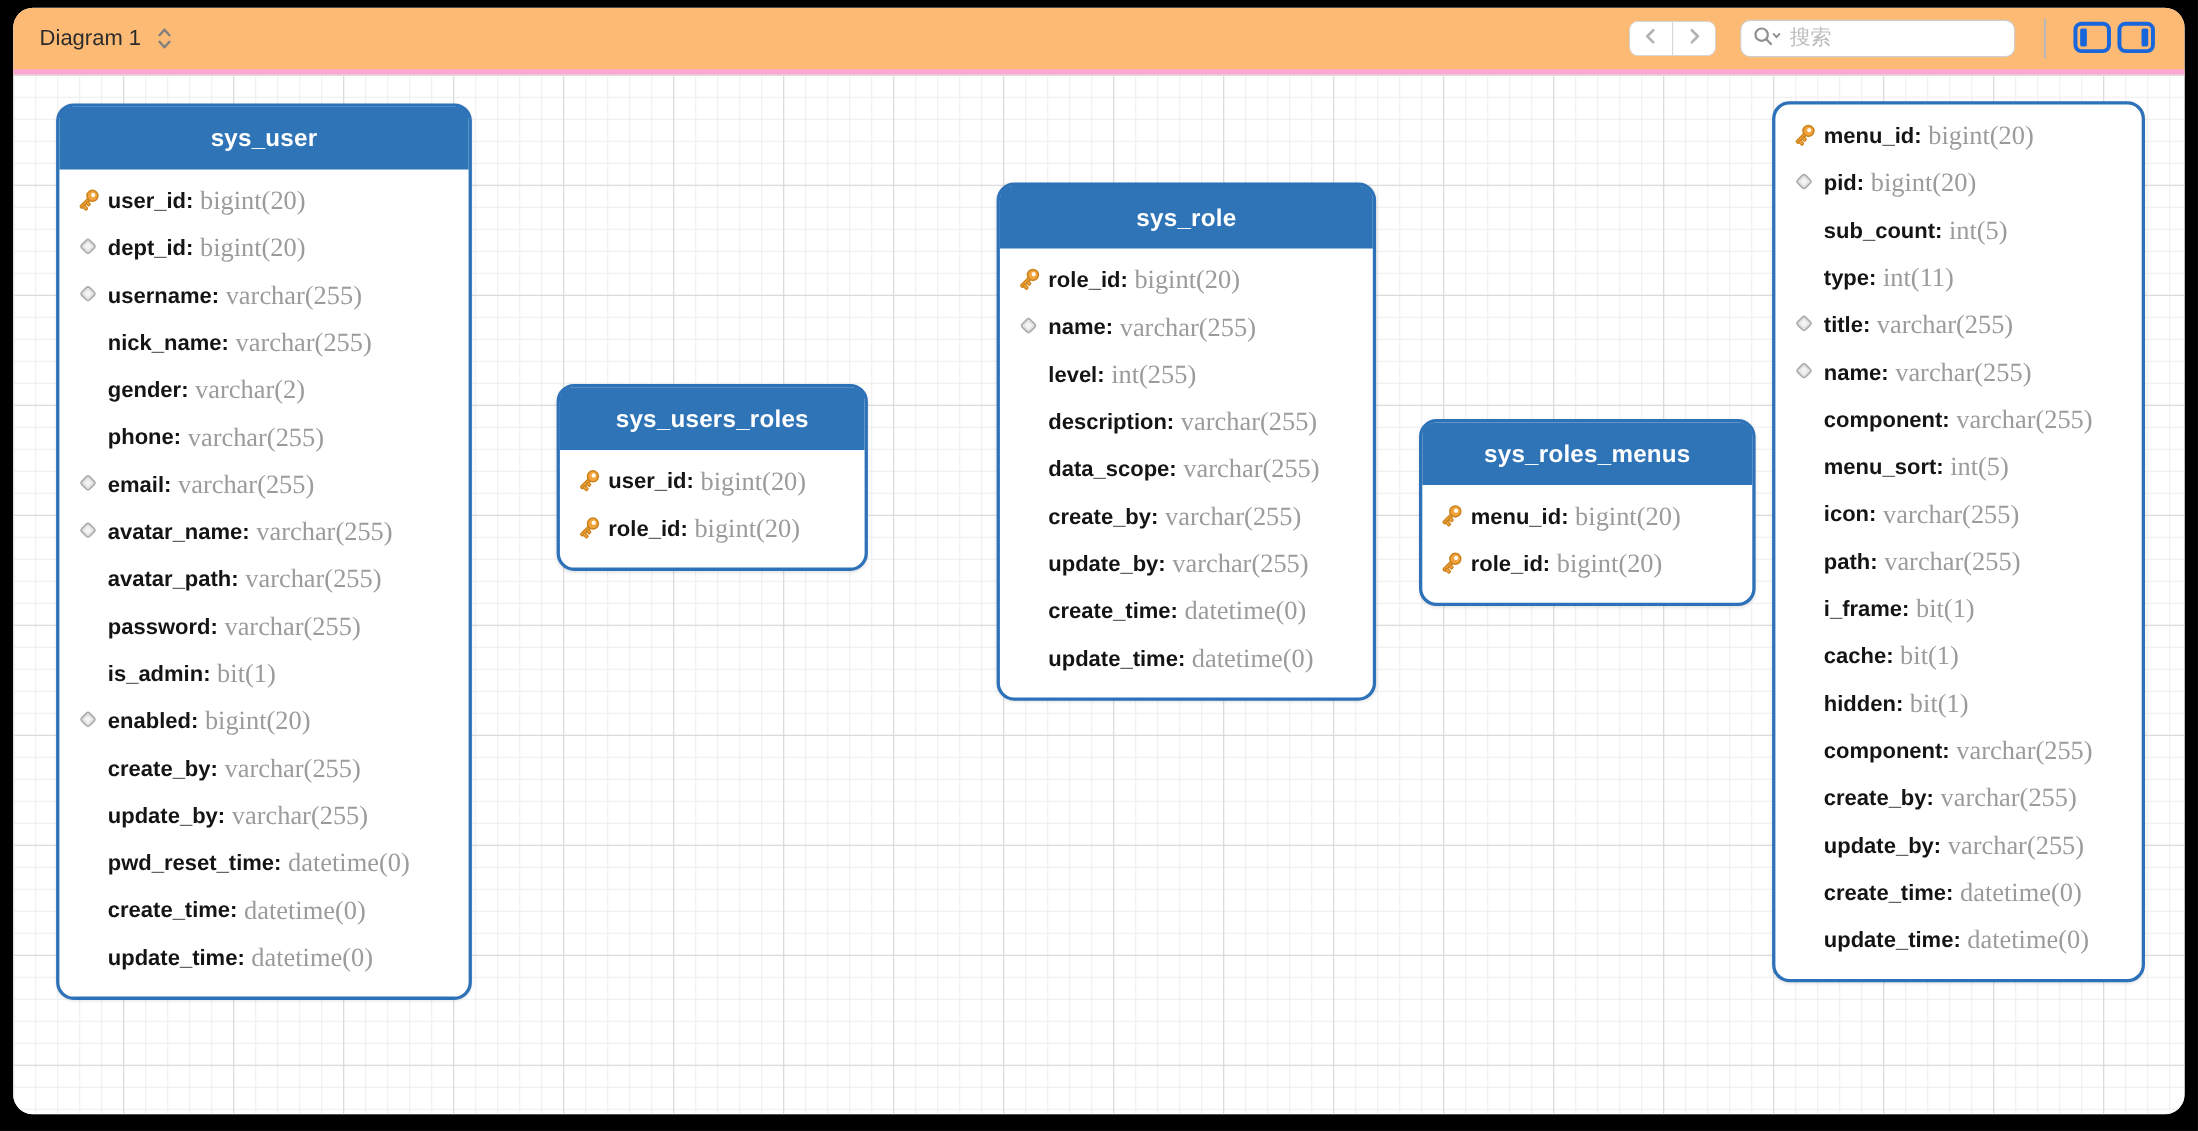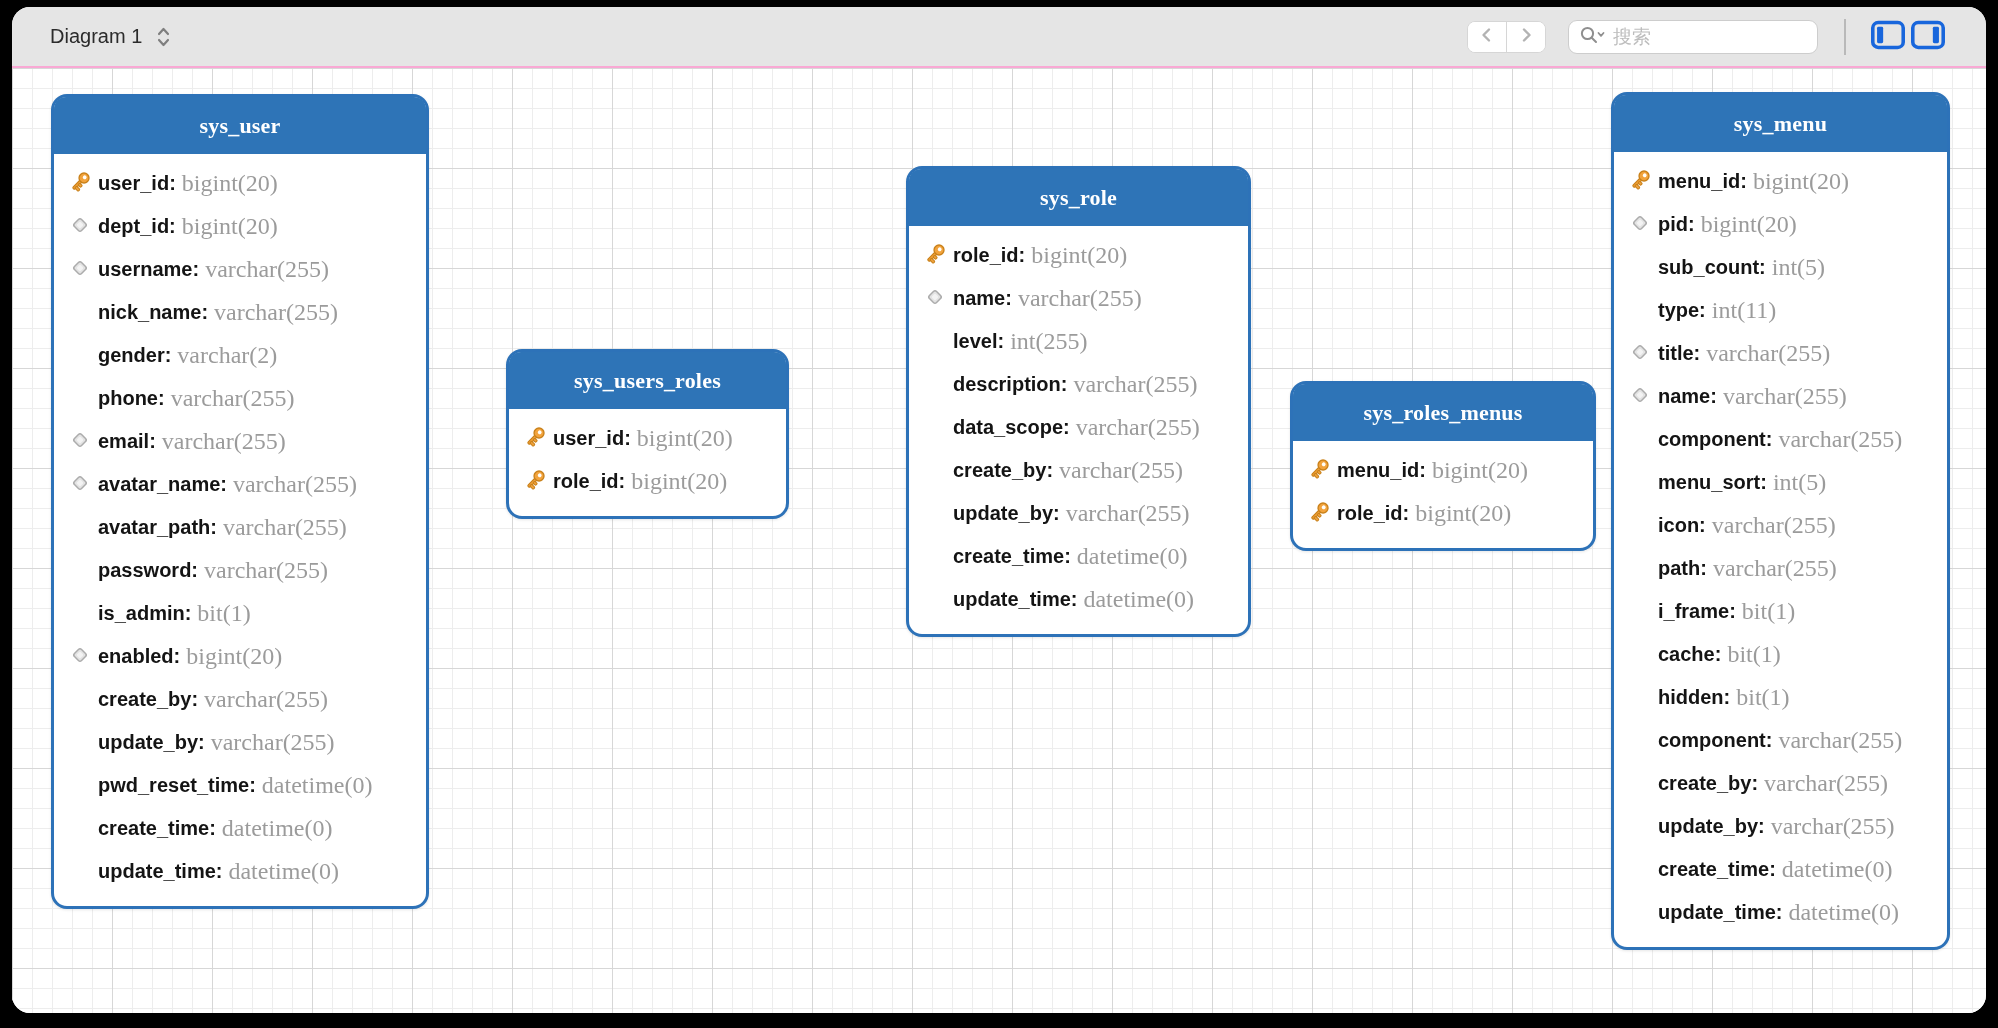--- a/index.html
+++ b/index.html
@@ -14,24 +14,24 @@
     left: 12px; top: 7px;
     width: 1974px; height: 1006px;
     background: #fff;
     border-radius: 18px;
     overflow: hidden;
   }
   
   .toolbar {
     position: absolute; left: 0; top: 0; right: 0;
     height: 61px;
-    background: #e5e5e5;
-    border-bottom: 2px solid #f9a8d4;
+    background: #fdba74;
+    border-bottom: 5px solid #f9a8d4;
     display: flex; align-items: center;
-    padding: 0 38px;
+    padding: 0 24px;
     box-sizing: border-box;
   }
   .diagram-selector {
     display: flex; align-items: center; gap: 14px;
     cursor: default;
   }
   .diagram-selector .label { font-size: 20px; color: #2b2b2b; }
   .updown-icon svg { display: block; }
   .tb-spacer { flex: 1; }
   .nav-group {
@@ -98,21 +98,20 @@
   }
   .table-header {
     background: #2E74B7;
     border-radius: 12px 12px 0 0;
     height: 57px;
     display: flex; align-items: center; justify-content: center;
     color: #fff;
     font-size: 22px;
     font-weight: 700;
     letter-spacing: 0.2px;
-    font-family: Liberation Serif, serif;
   }
   .table-body { padding: 8px 8px 13px 8px; }
   .field-row {
     height: 43px;
     display: flex; align-items: center;
     white-space: nowrap;
   }
   .icon-cell {
     width: 36px; min-width: 36px;
     display: flex; align-items: center; justify-content: center;
@@ -541,23 +540,20 @@
         </svg>
       </span>
 
     </span>
     <span class="field-name">role_id:</span>
     <span class="field-type">bigint(20)</span>
   </div>
         </div>
   </div>
       <div class="table-node" style="left: 1599px; top: 24px; width: 339px;">
-    <div class="table-header">
-      <span>sys_menu</span>
-    </div>
     <div class="table-body">
           <div class="field-row">
     <span class="icon-cell">
       <span>
         <svg width="23" height="23" viewBox="0 0 24 24">
           <g transform="rotate(-45 12 12)">
             <rect x="1.5" y="10.6" width="14" height="2.9" rx="1.2" fill="#F2A33C" stroke="#C9811A" stroke-width="1.2"></rect>
             <rect x="3" y="12.5" width="2.7" height="5" rx="0.8" fill="#F2A33C" stroke="#C9811A" stroke-width="1.1"></rect>
             <rect x="7.6" y="12.5" width="2.7" height="4" rx="0.8" fill="#F2A33C" stroke="#C9811A" stroke-width="1.1"></rect>
             <circle cx="17.2" cy="12" r="5.2" fill="#F2A33C" stroke="#C9811A" stroke-width="1.4"></circle>

